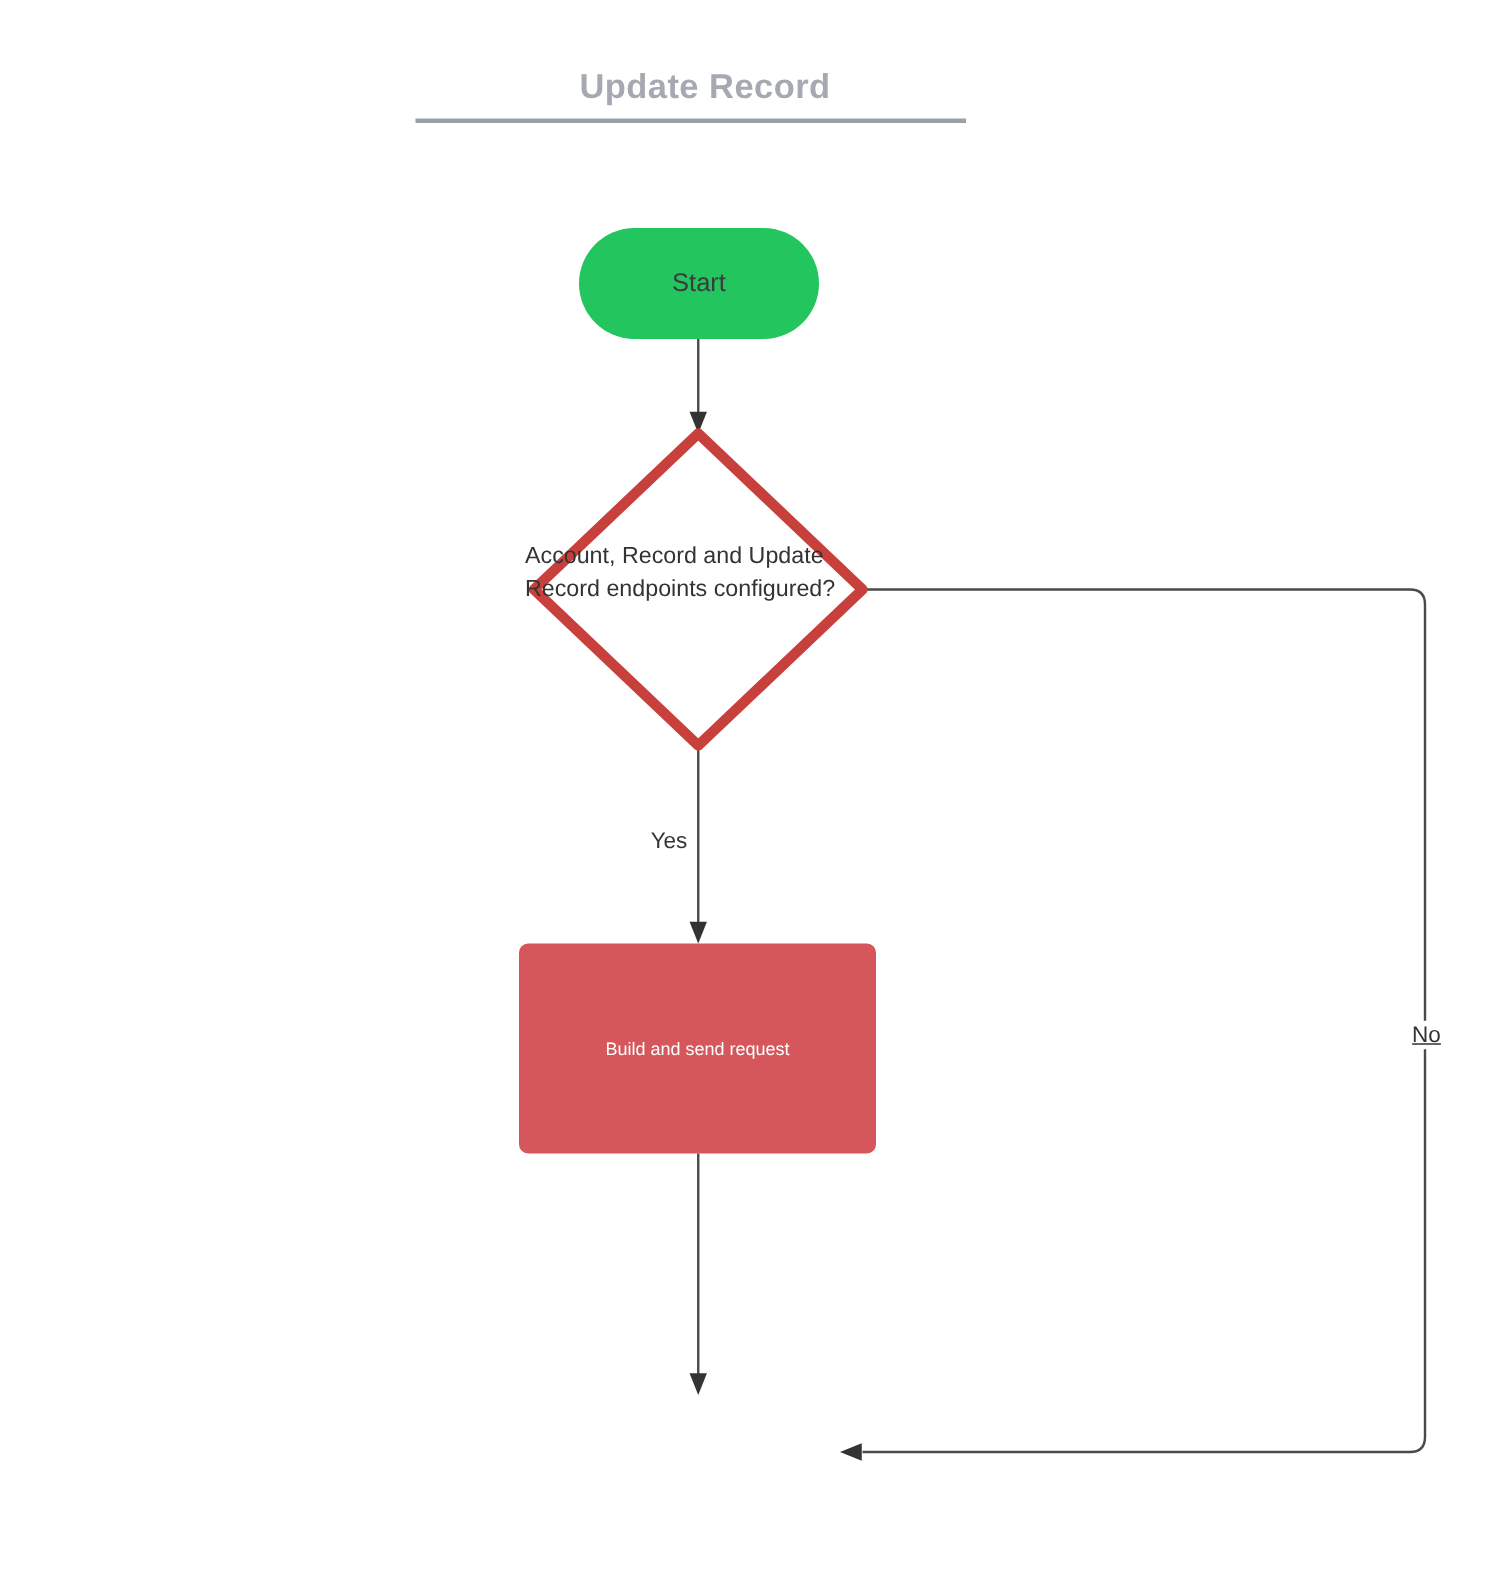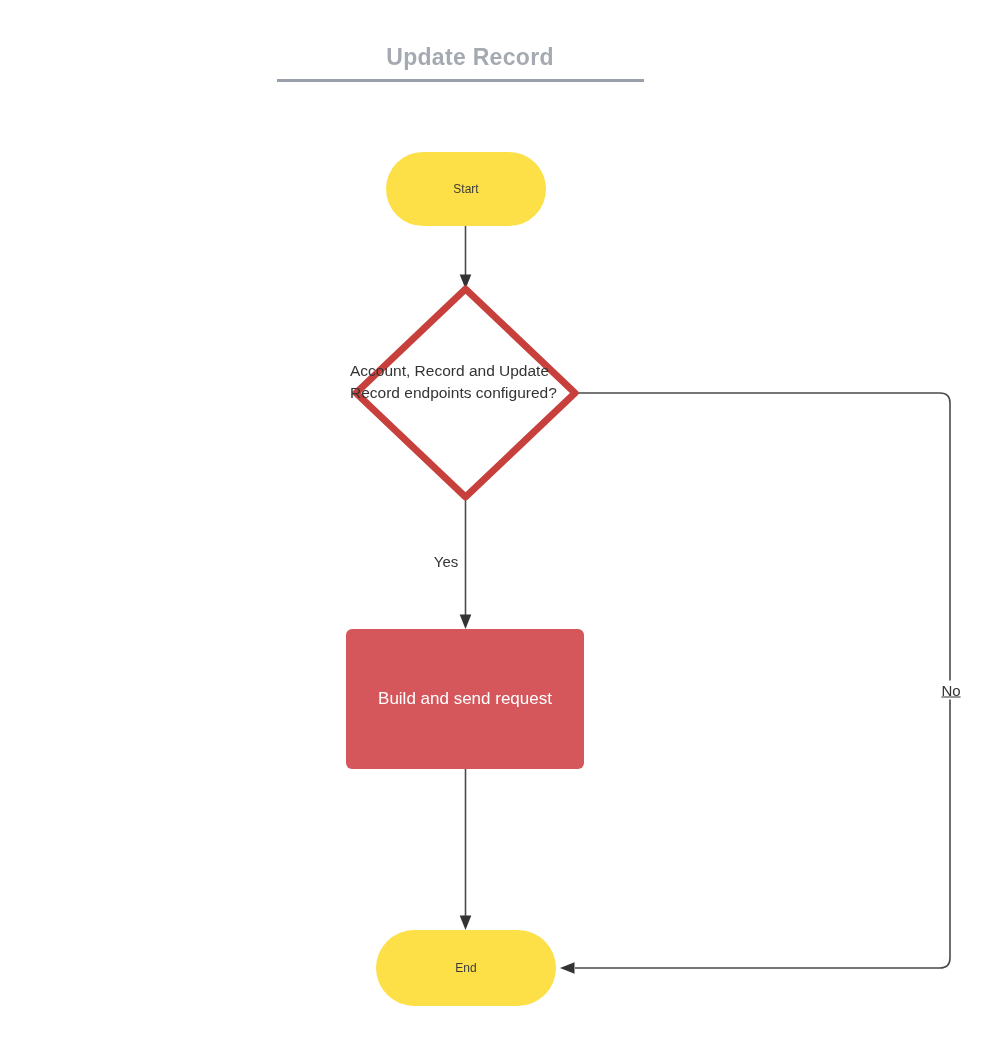--- a/index.html
+++ b/index.html
@@ -43,23 +43,23 @@
 
   .node {
     position: absolute;
     display: flex;
     align-items: center;
     justify-content: center;
     text-align: center;
   }
 
   .terminator {
-    background: #fde047;
+    background: #22c55e;
     color: #3b3b3b;
-    font-size: 12px;
+    font-size: 17px;
   }
 
   .node-start {
     left: 386px;
     top: 152px;
     width: 160px;
     height: 74px;
     border-radius: 37px;
   }
 
@@ -72,21 +72,21 @@
   }
 
   .node-process {
     left: 346px;
     top: 629px;
     width: 238px;
     height: 140px;
     border-radius: 6px;
     background: #d5565b;
     color: #ffffff;
-    font-size: 17px;
+    font-size: 12px;
   }
 
   .decision-label {
     position: absolute;
     left: 350px;
     top: 360px;
     width: 231px;
     text-align: left;
     font-size: 15.5px;
     line-height: 22px;
@@ -134,20 +134,17 @@
   <div class="node terminator node-start">
     <span>Start</span>
   </div>
 
   <div class="decision-label">Account, Record and Update Record endpoints configured?</div>
 
   <div class="node node-process">
     <span>Build and send request</span>
   </div>
 
-  <div class="node terminator node-end">
-    <span>End</span>
-  </div>
 
   <div class="edge-label edge-label-yes">Yes</div>
   <div class="edge-label edge-label-no">No</div>
 
 </div>
 
 </body></html>

